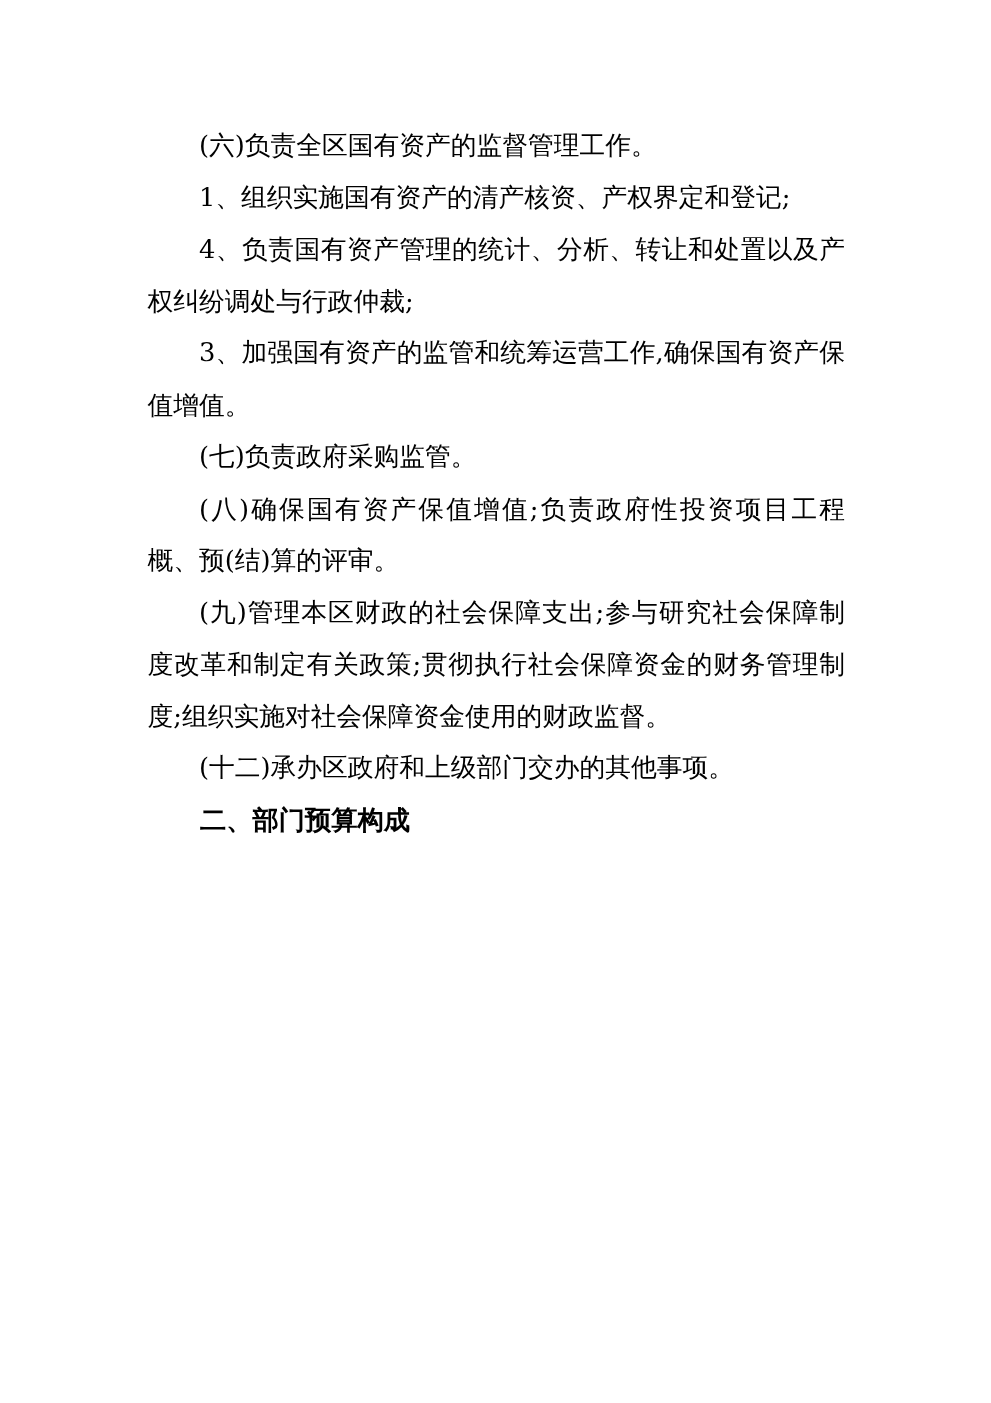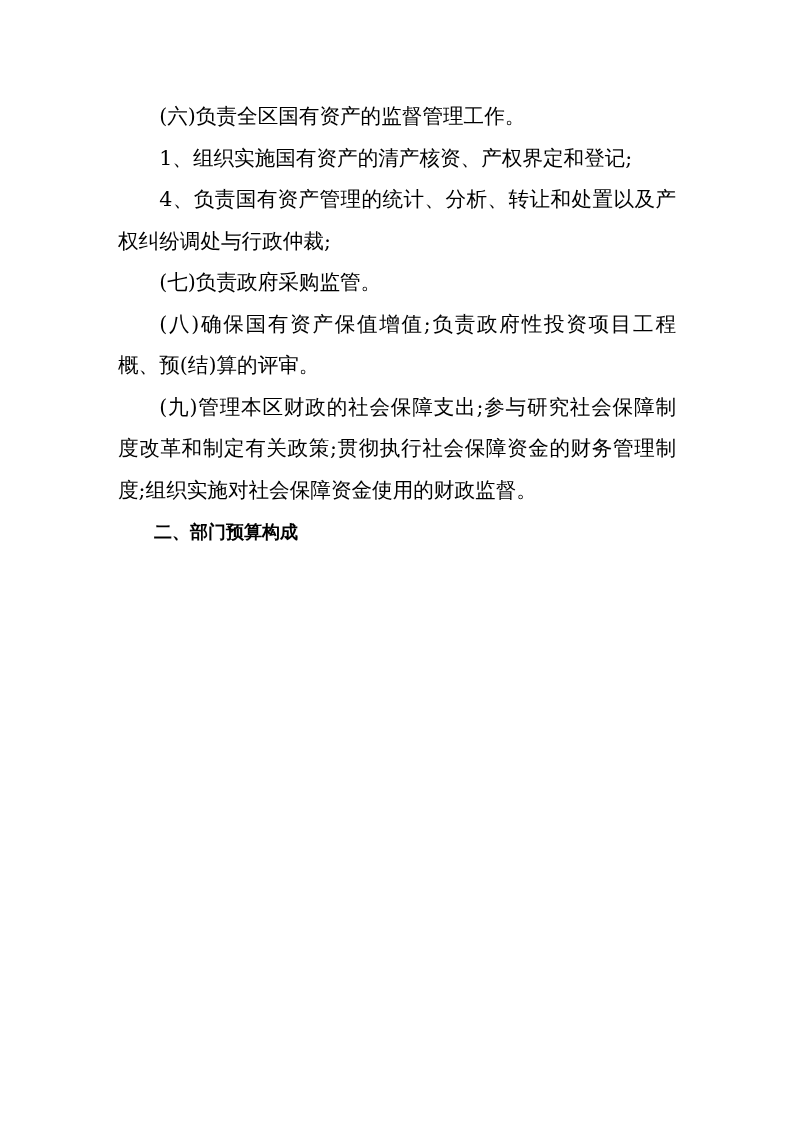--- a/index.html
+++ b/index.html
@@ -27,32 +27,34 @@
     font-size: 20.6px;
     line-height: 41.5px;
     text-align: justify;
     text-indent: 2em;
     color: #000000;
   }
   p.heading-para {
     margin: 0;
     font-family: "DejaVu Sans", "Liberation Sans", sans-serif;
     font-weight: 700;
-    font-size: 18px;
+    font-size: 21px;
     line-height: 41.5px;
     text-indent: 2em;
     color: #000000;
   }
 </style>
 </head>
 <body>
 
 <div class="page">
   <div class="content">
     <p class="body-para">(六)负责全区国有资产的监督管理工作。</p>
     <p class="body-para">1、组织实施国有资产的清产核资、产权界定和登记;</p>
     <p class="body-para">4、负责国有资产管理的统计、分析、转让和处置以及产权纠纷调处与行政仲裁;</p>
+    <p class="body-para">3、加强国有资产的监管和统筹运营工作,确保国有资产保值增值。</p>
     <p class="body-para">(七)负责政府采购监管。</p>
     <p class="body-para">(八)确保国有资产保值增值;负责政府性投资项目工程概、预(结)算的评审。</p>
     <p class="body-para">(九)管理本区财政的社会保障支出;参与研究社会保障制度改革和制定有关政策;贯彻执行社会保障资金的财务管理制度;组织实施对社会保障资金使用的财政监督。</p>
+    <p class="body-para">(十二)承办区政府和上级部门交办的其他事项。</p>
     <p class="heading-para">二、部门预算构成</p>
   </div>
 </div>
 
 </body></html>

